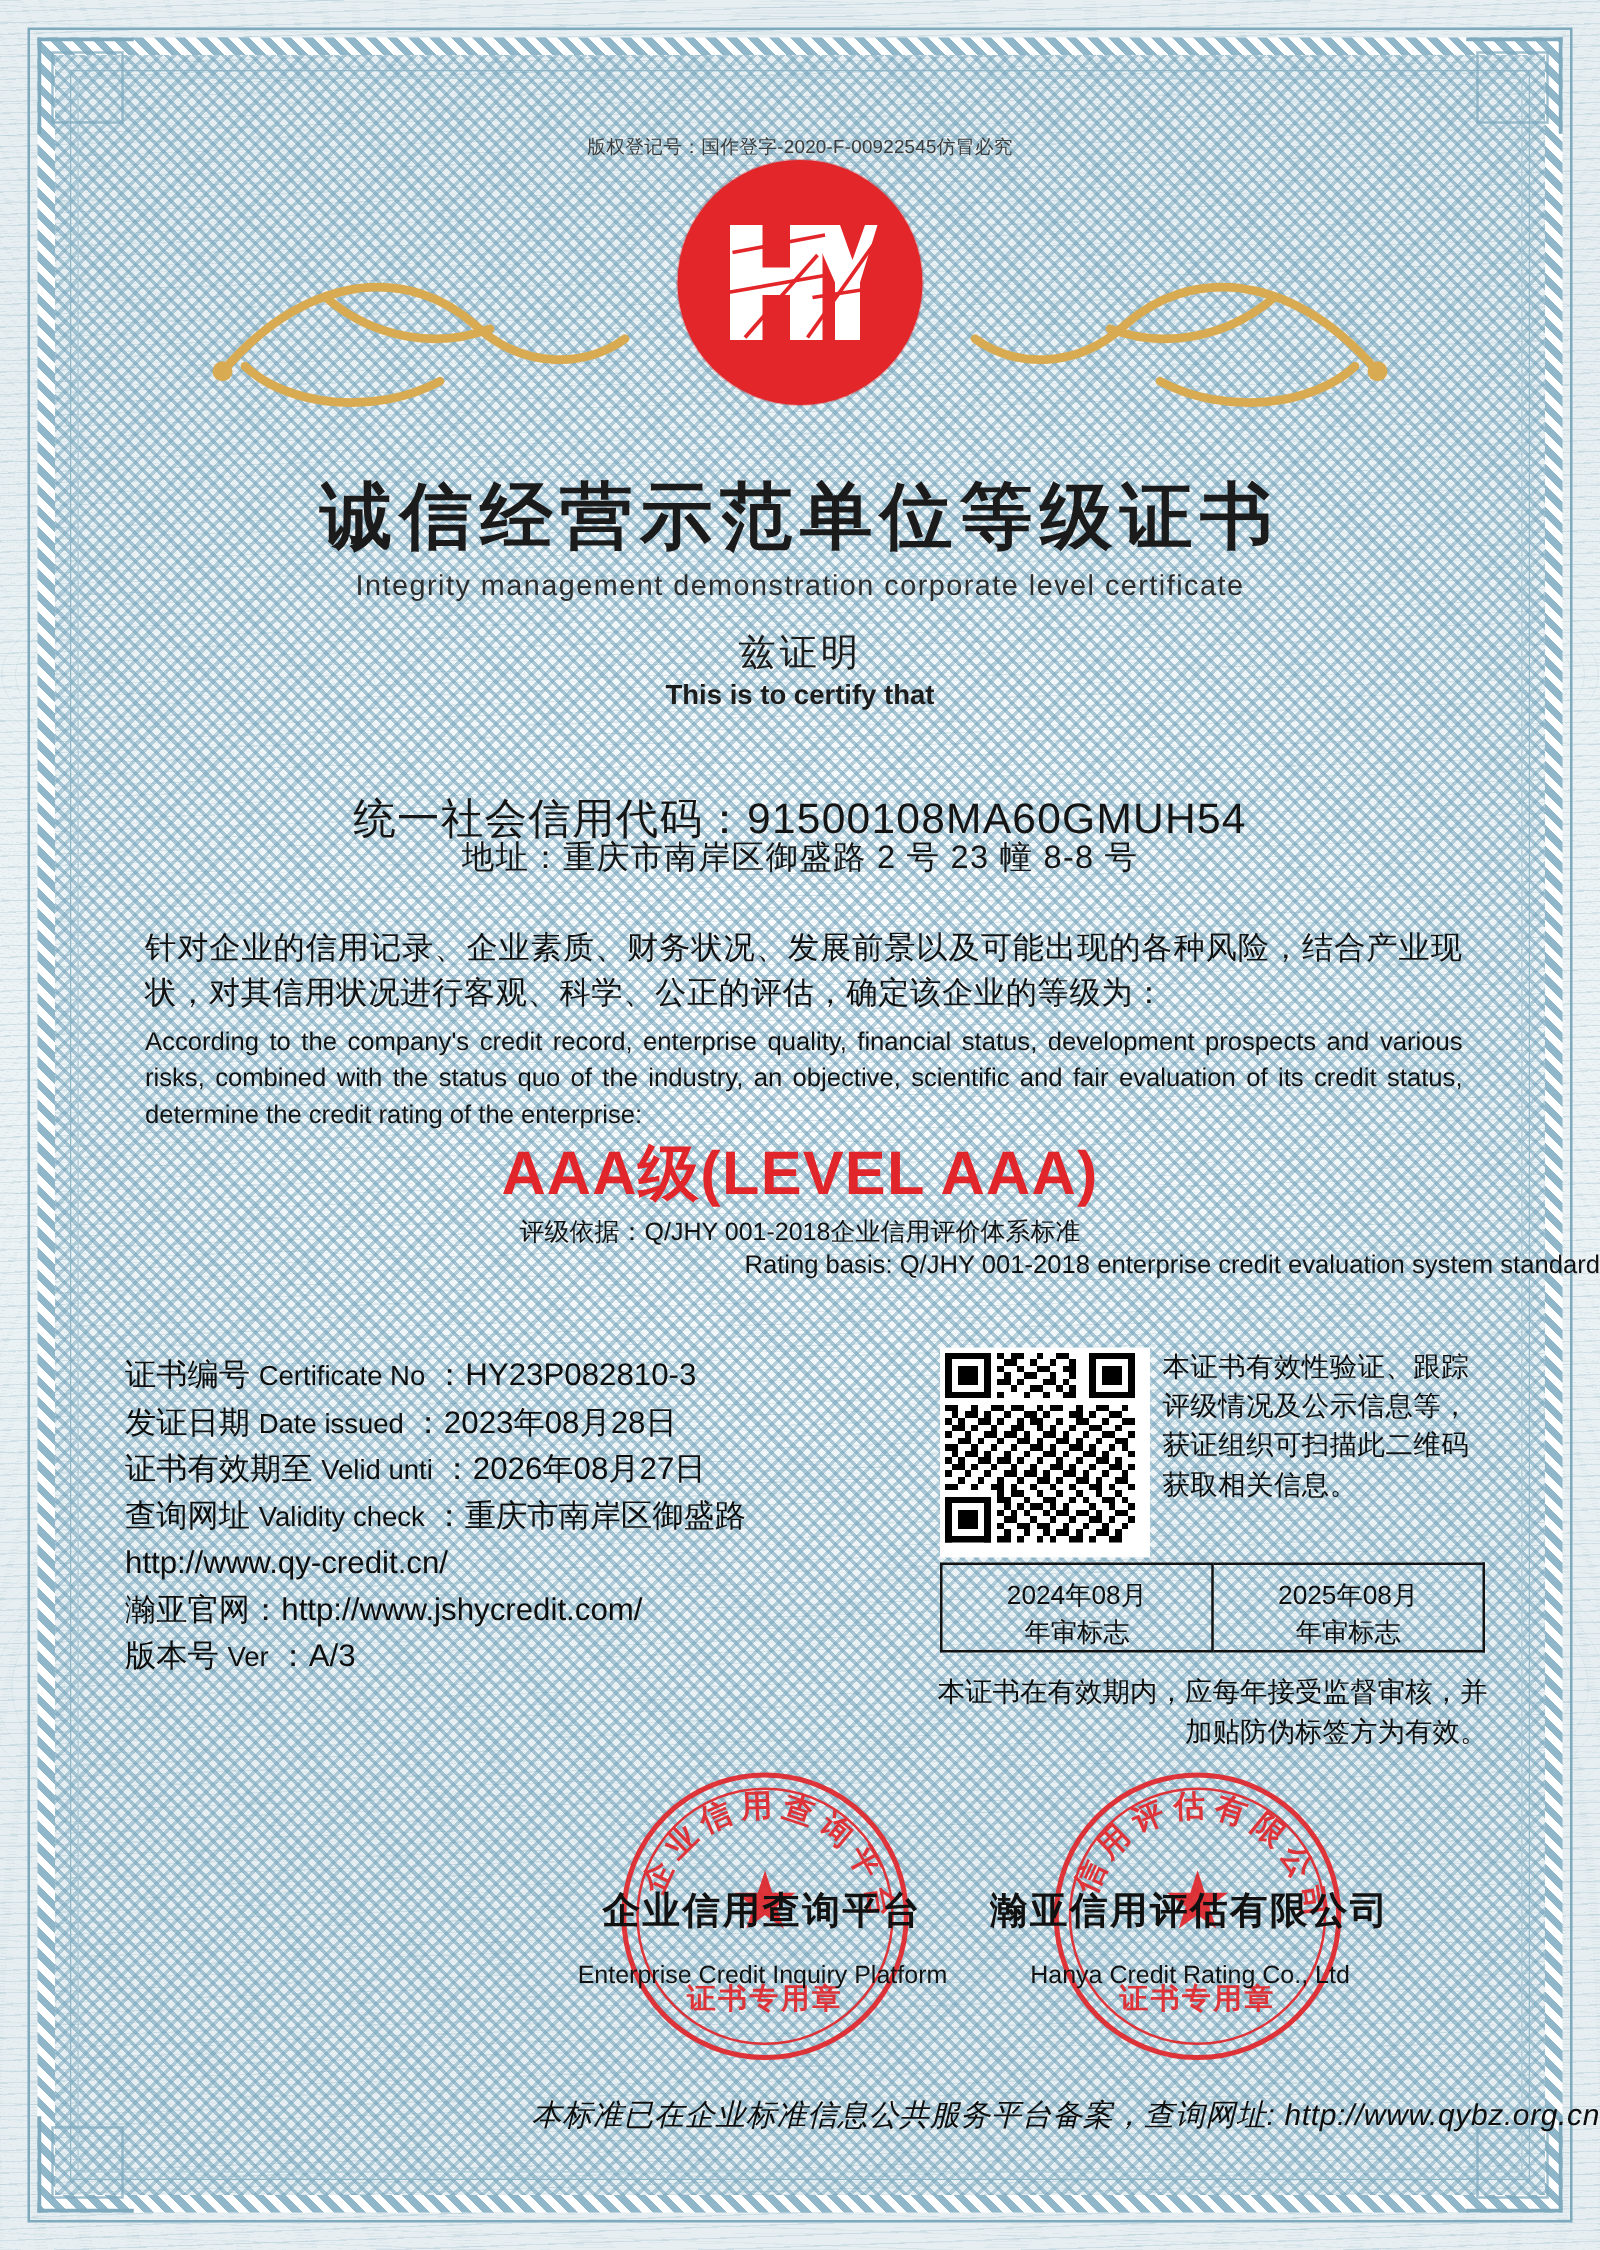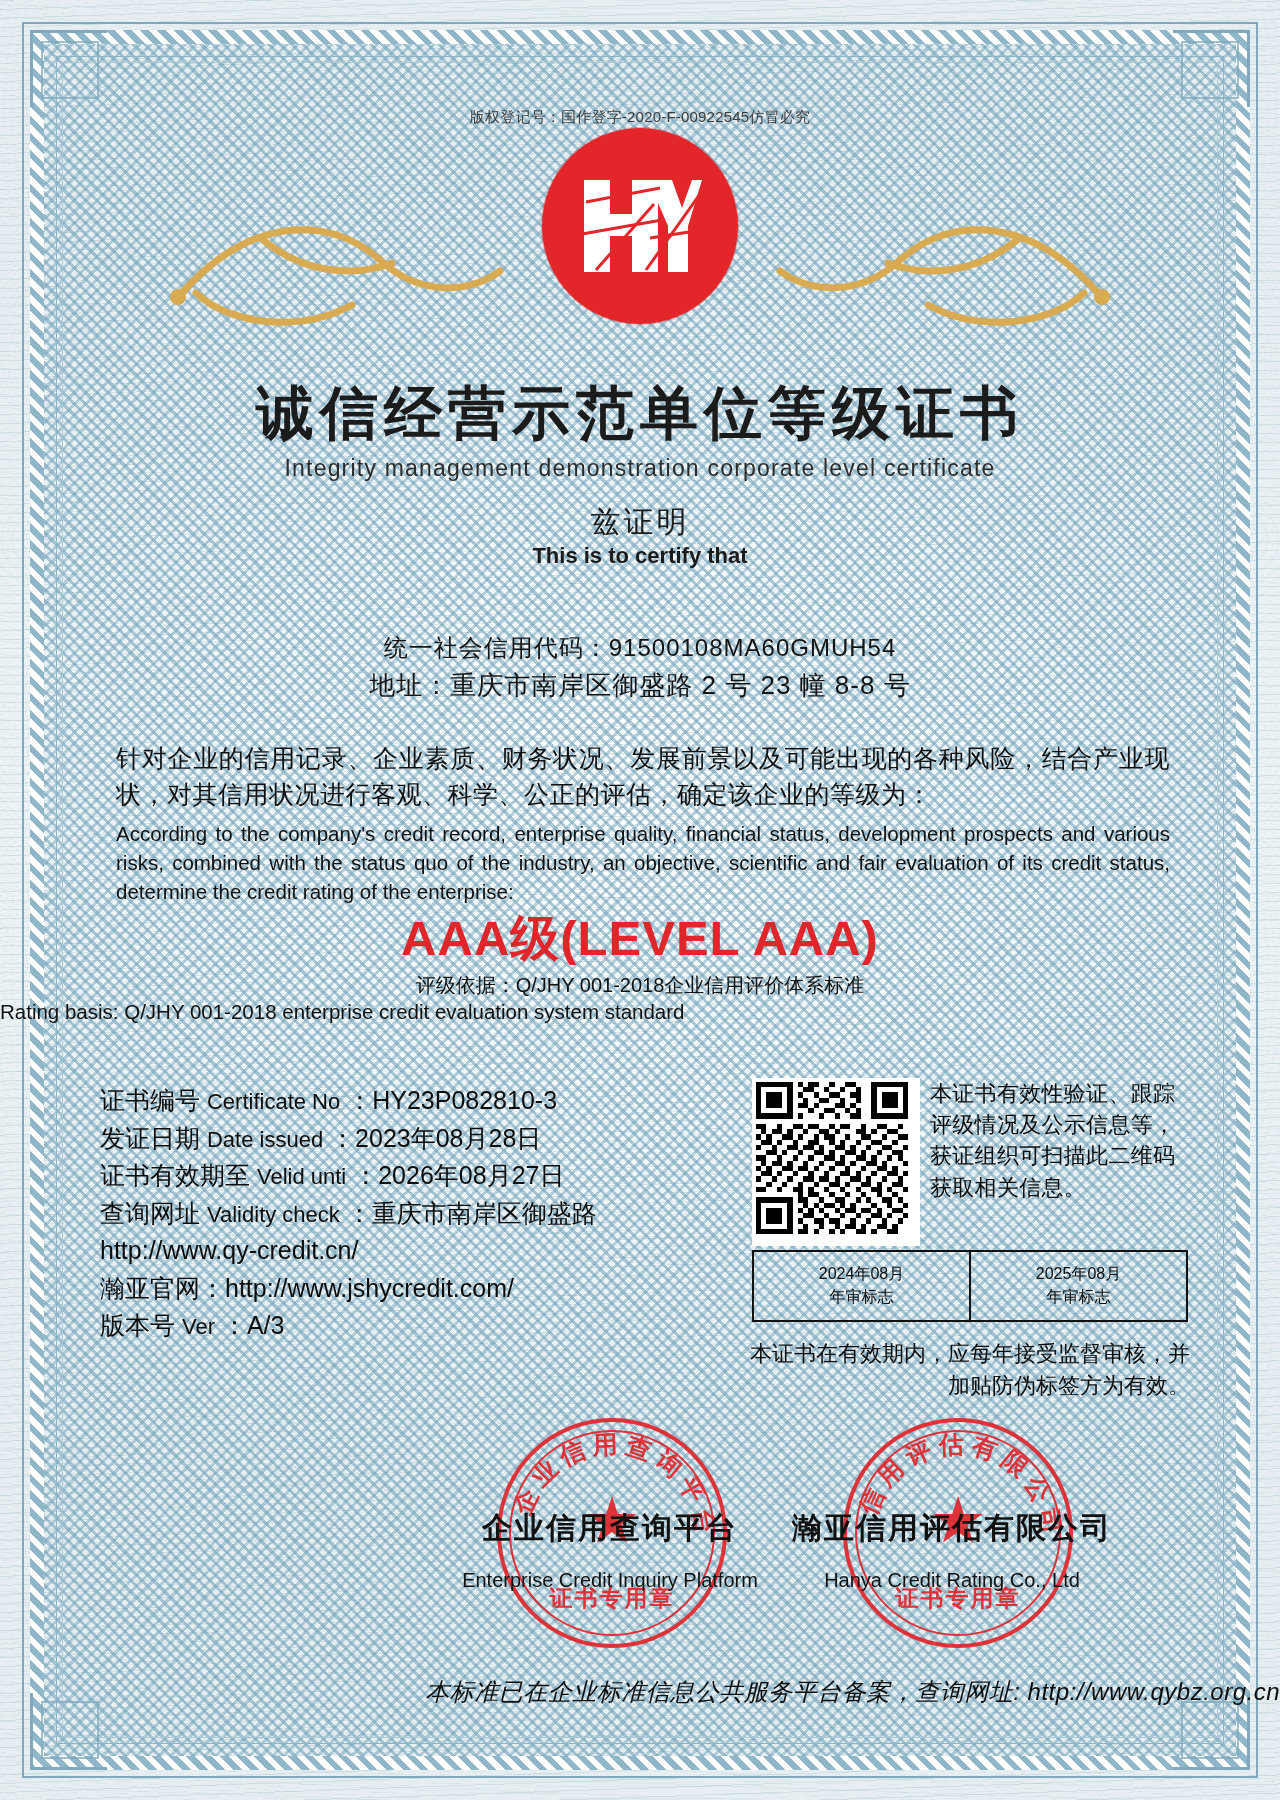--- a/index.html
+++ b/index.html
@@ -107,21 +107,21 @@
   .certify-en{
     position:absolute;top:543px;width:100%;text-align:center;
     font-size:22px;color:#1b1b1b;font-weight:bold;
   }
   .company{
     position:absolute;top:580px;width:100%;text-align:center;
     font-size:37px;font-weight:bold;color:#101010;letter-spacing:2px;
   }
   .credit-code{
     position:absolute;top:632px;width:100%;text-align:center;
-    font-size:24px;color:#141414;letter-spacing:1px;
+    font-size:34px;color:#141414;letter-spacing:1px;
   }
   .address{
     position:absolute;top:668px;width:100%;text-align:center;
     font-size:26px;color:#141414;letter-spacing:1px;
   }
 
   .para{
     position:absolute;left:116px;right:110px;top:740px;
   }
   .para .cn{
@@ -135,21 +135,21 @@
 
   .level{
     position:absolute;top:906px;width:100%;text-align:center;
     font-size:49px;font-weight:bold;color:#e0262b;letter-spacing:1px;
   }
   .basis-cn{
     position:absolute;top:972px;width:100%;text-align:center;
     font-size:20px;color:#111;
   }
   .basis-en{
-    position:absolute;top:1000px;width:100%;text-align:left;
+    position:absolute;top:1000px;width:100%;text-align:right;
     font-size:20.5px;color:#111;
   }
 
   
   .info{
     position:absolute;left:100px;top:1082px;width:560px;
     font-size:25px;color:#0d0d0d;line-height:1.5;
   }
   .info .row{white-space:nowrap;}
   .info .lbl-en{font-size:22px;}
@@ -164,22 +164,22 @@
   .qr-note{
     position:absolute;left:930px;top:1078px;width:258px;
     font-size:22px;color:#0d0d0d;line-height:1.42;letter-spacing:.3px;
   }
   .stamp-boxes{
     position:absolute;left:752px;top:1250px;width:436px;height:72px;
     display:flex;
   }
   .stamp-box{
     flex:1;border:2px solid #111;display:flex;flex-direction:column;
-    align-items:center;justify-content:center;gap:2px;
-    font-size:16px;color:#0d0d0d;
+    align-items:center;justify-content:flex-end;gap:2px;
+    font-size:21px;color:#0d0d0d;
   }
   .stamp-box + .stamp-box{border-left:0;}
   .yearly-note{
     position:absolute;left:740px;top:1338px;width:450px;
     font-size:22px;color:#0d0d0d;line-height:1.45;text-align:right;
   }
 
   
   .seal{
     position:absolute;width:222px;height:222px;border-radius:50%;

